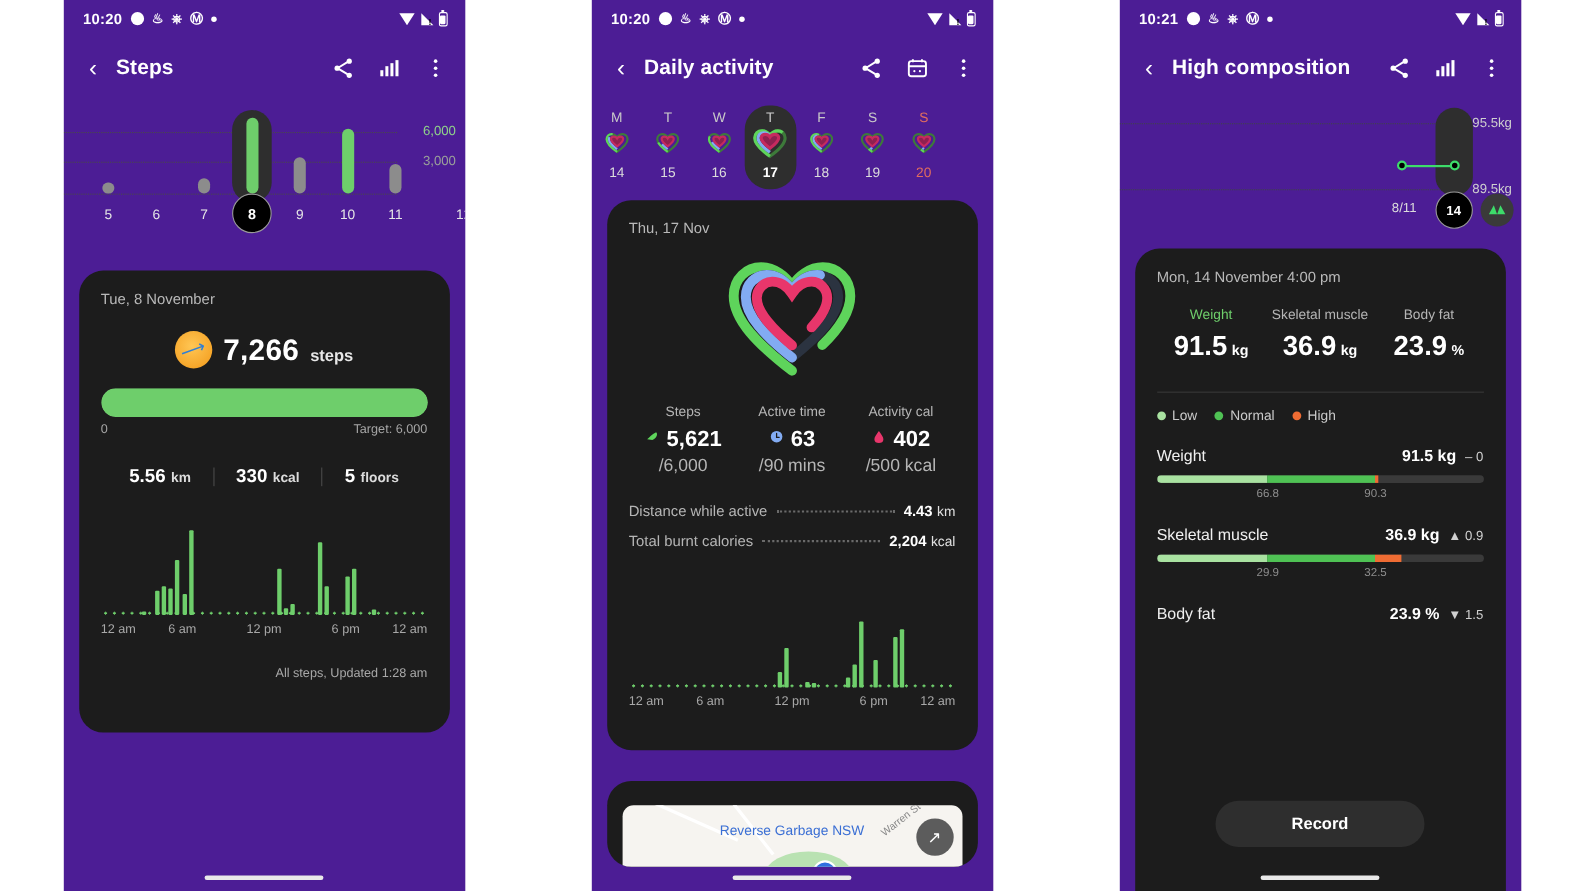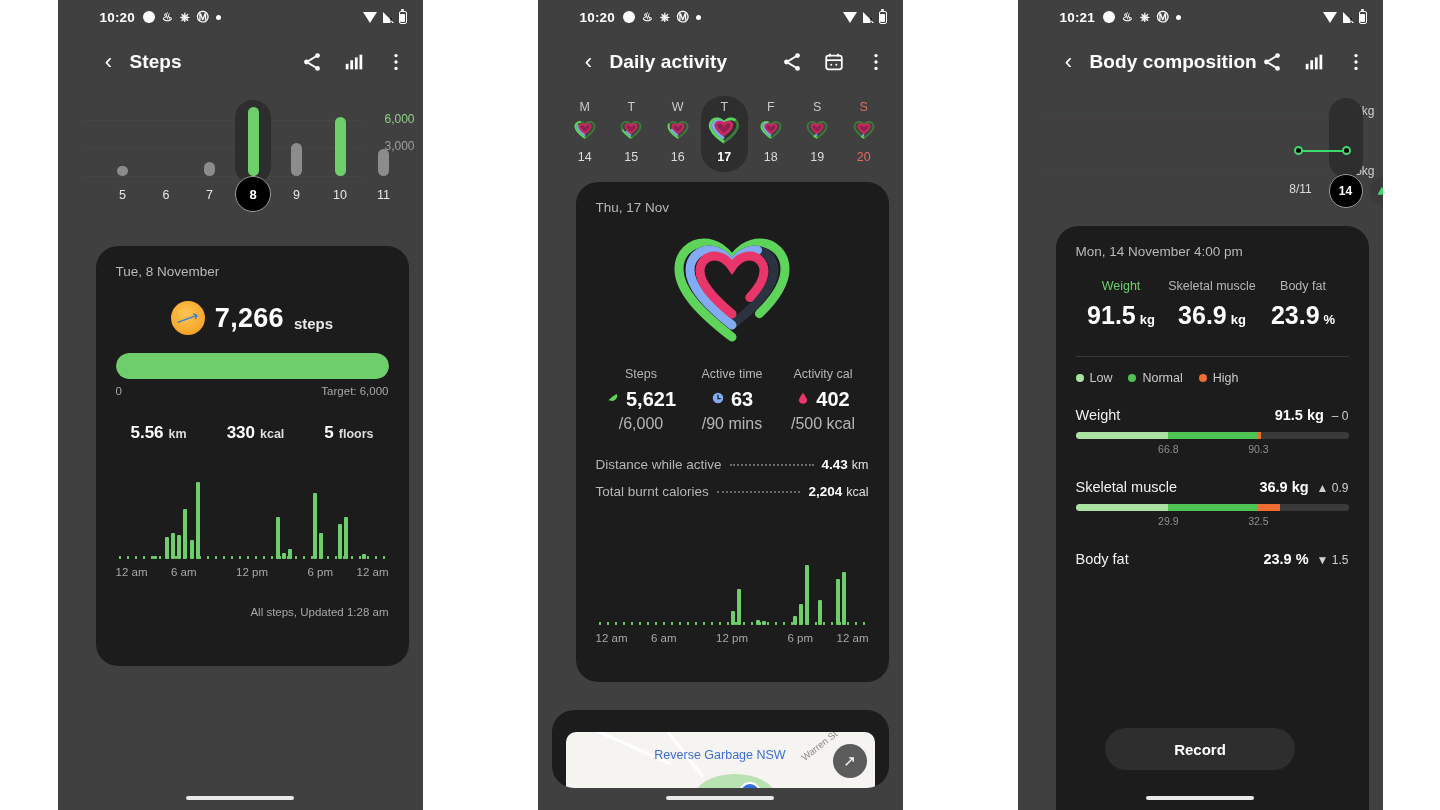--- a/index.html
+++ b/index.html
@@ -11,25 +11,24 @@
   }
   .stage {
     width: 1440px; height: 810px;
     display: flex;
     justify-content: space-around;
     align-items: flex-start;
     background: #ffffff;
   }
   .phone {
     width: 365px; height: 810px;
-    background: #404040;
+    background: #4c1d95;
     position: relative;
     overflow: hidden;
     color: #ffffff;
-    padding-left: 24px;
   }
   .phone.p1 { margin-left: 0; }
 
   
   .statusbar {
     height: 34px;
     display: flex; align-items: center;
     padding: 0 16px 0 18px;
     font-size: 13.5px; font-weight: bold;
     letter-spacing: .2px;
@@ -626,21 +625,21 @@
       </span>
       <span class="sb-right">
         <span class="ic-wifi"></span>
         <span class="ic-sig"></span>
         <span class="ic-batt"></span>
       </span>
     </div>
 
     <div class="appbar">
       <div class="back">‹</div>
-      <div class="apptitle">Body composition</div>
+      <div class="apptitle">High composition</div>
       <div class="appactions">
         <span class="iconbtn">
           <svg class="icn" width="22" height="22" viewBox="0 0 24 24" fill="none" stroke="#fff" stroke-width="2" stroke-linecap="round">
             <circle cx="18" cy="5" r="2.6" fill="#fff" stroke="none"></circle>
               <circle cx="6" cy="12" r="2.6" fill="#fff" stroke="none"></circle>
               <circle cx="18" cy="19" r="2.6" fill="#fff" stroke="none"></circle>
             <line x1="8.3" y1="10.8" x2="15.7" y2="6.3"></line>
               <line x1="8.3" y1="13.2" x2="15.7" y2="17.7"></line>
           </svg>
         </span>

